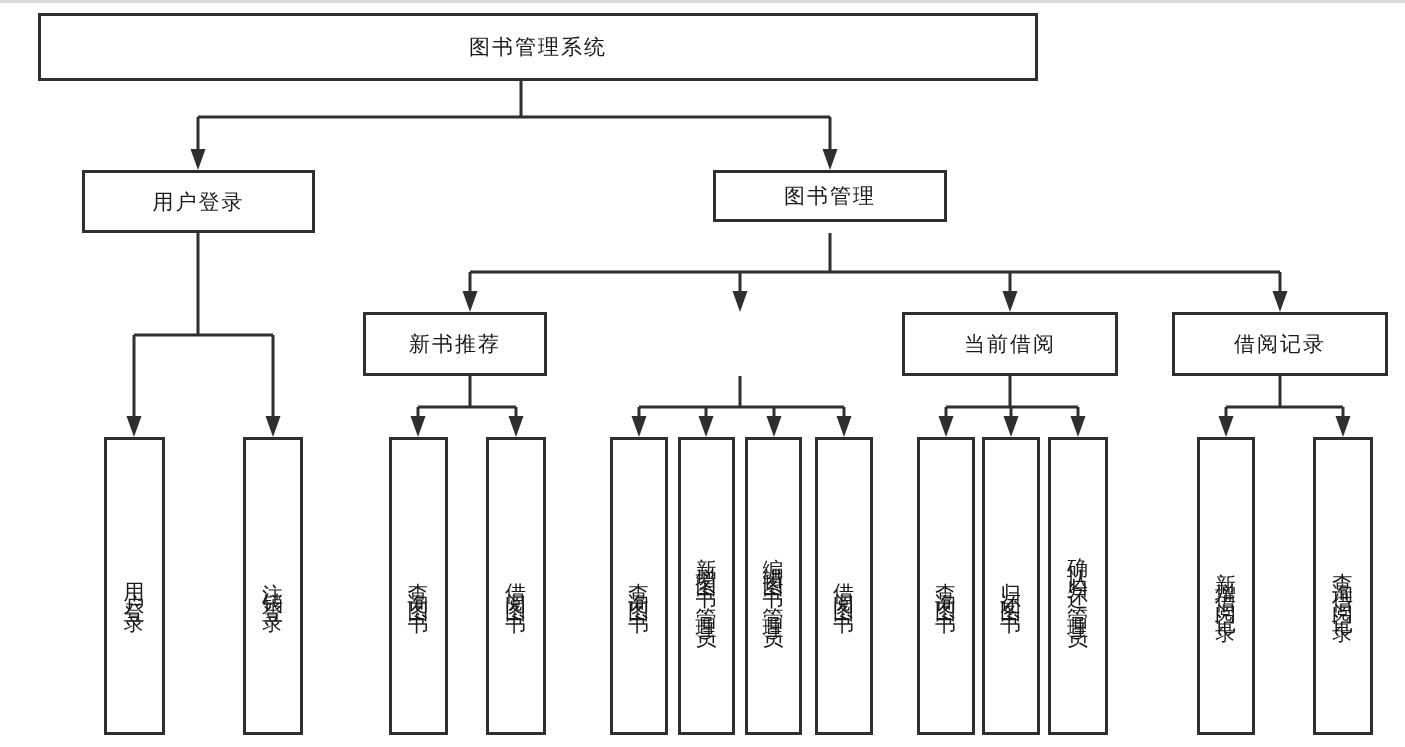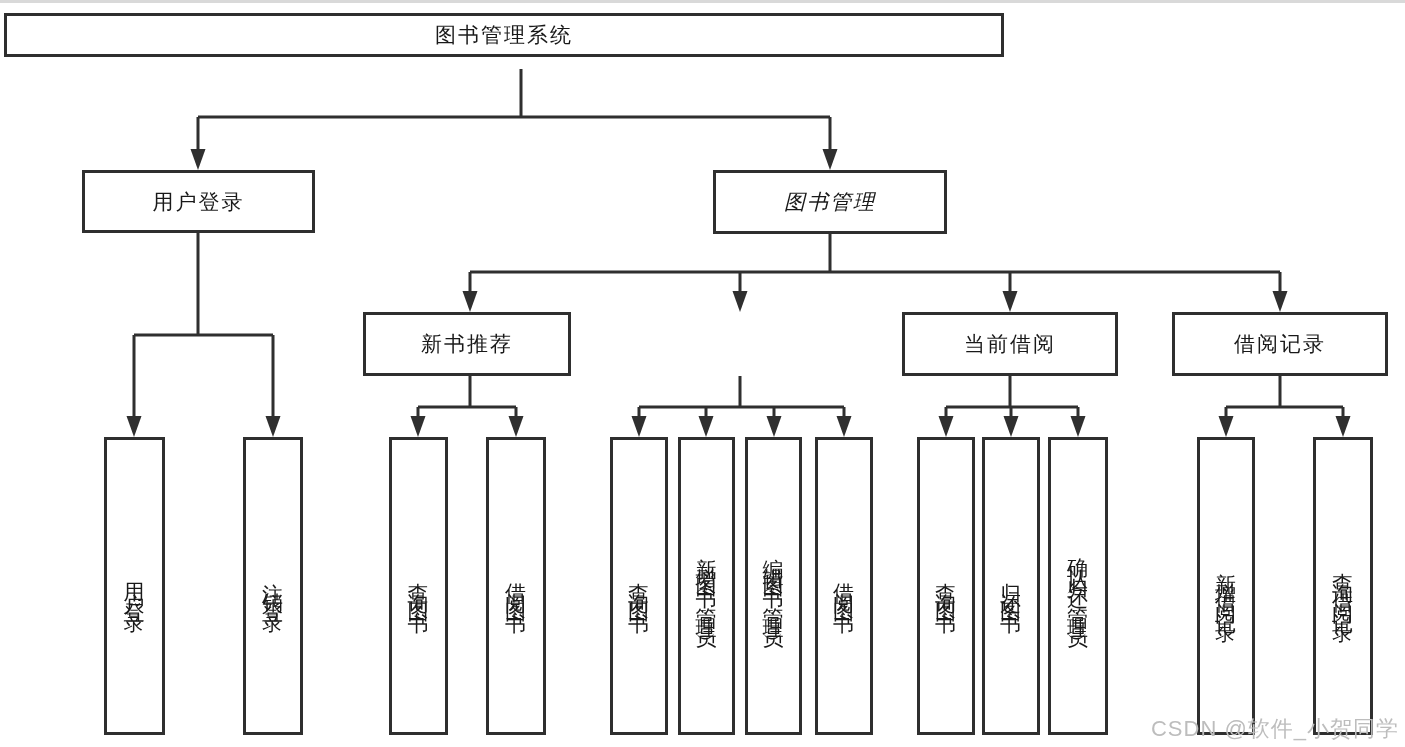--- a/index.html
+++ b/index.html
@@ -89,32 +89,32 @@
       <polygon points="774,437 766.5,416 781.5,416"></polygon>
       <polygon points="844,437 836.5,416 851.5,416"></polygon>
       <polygon points="946,437 938.5,416 953.5,416"></polygon>
       <polygon points="1011,437 1003.5,416 1018.5,416"></polygon>
       <polygon points="1078,437 1070.5,416 1085.5,416"></polygon>
       <polygon points="1226,437 1218.5,416 1233.5,416"></polygon>
       <polygon points="1343,437 1335.5,416 1350.5,416"></polygon>
     </g>
   </svg>
 
-  <div class="box h" style="left:4px; top:13px; width:1000px; height:44px;">
+  <div class="box h" style="left:38px; top:13px; width:1000px; height:68px;">
     <span>图书管理系统</span>
   </div>
 
   <div class="box h" style="left:82px; top:170px; width:233px; height:63px;">
     <span>用户登录</span>
   </div>
-  <div class="box h" style="left:713px; top:170px; width:234px; height:64px;font-style:italic;">
+  <div class="box h" style="left:713px; top:170px; width:234px; height:52px;">
     <span>图书管理</span>
   </div>
 
-  <div class="box h" style="left:363px; top:312px; width:208px; height:64px;">
+  <div class="box h" style="left:363px; top:312px; width:184px; height:64px;">
     <span>新书推荐</span>
   </div>
   <div class="box h" style="left:902px; top:312px; width:216px; height:64px;text-align:center;">
     <span>当前借阅</span>
   </div>
   <div class="box h" style="left:1172px; top:312px; width:216px; height:64px;">
     <span>借阅记录</span>
   </div>
 
   <div class="box v" style="left:104px; top:437px; width:61px; height:298px;">
@@ -154,15 +154,14 @@
     <span>确认归还（管理员）</span>
   </div>
 
   <div class="box v" style="left:1197px; top:437px; width:58px; height:298px;">
     <span>新增借阅记录</span>
   </div>
   <div class="box v" style="left:1313px; top:437px; width:60px; height:298px;">
     <span>查询借阅记录</span>
   </div>
 
-  <div class="watermark">CSDN @软件_小贺同学</div>
 
 </div>
 
 </body></html>

